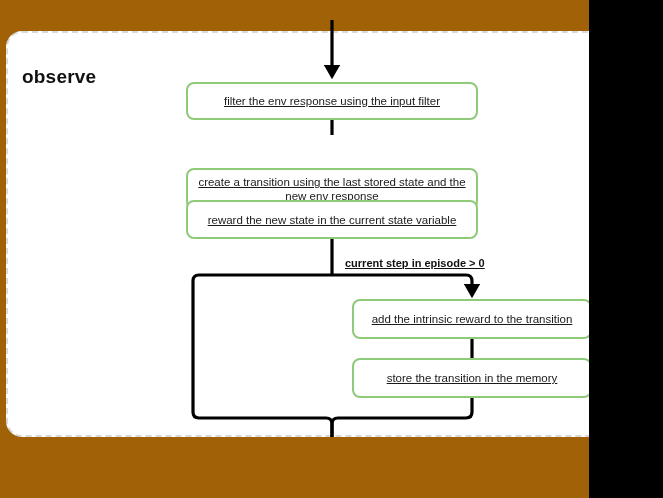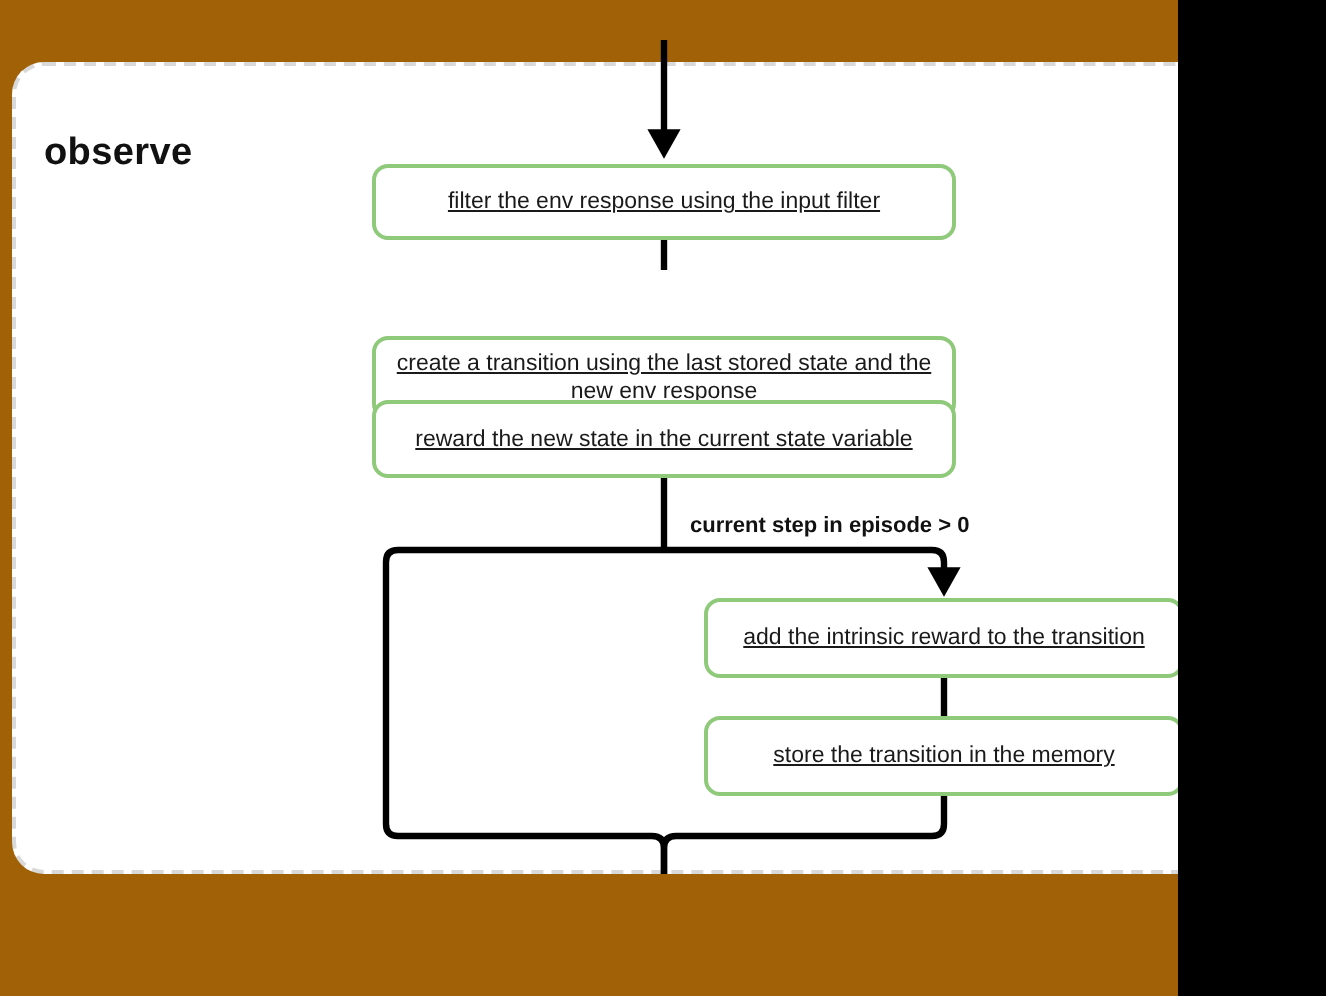--- a/index.html
+++ b/index.html
@@ -112,21 +112,21 @@
     <path class="edge-path" d="M332,275 Q332,275 326,275 L199,275 Q193,275 193,281
              L193,412 Q193,418 199,418 L326,418 Q332,418 332,424 L332,437"></path>
 
     <path class="edge-path" marker-end="url(#arrowhead)" d="M332,275 Q332,275 338,275 L466,275 Q472,275 472,281 L472,290"></path>
 
     <path class="edge-path" d="M472,339 L472,358"></path>
 
     <path class="edge-path" d="M472,398 L472,412 Q472,418 466,418 L338,418 Q332,418 332,424 L332,437"></path>
   </svg>
 
-  <div class="edge-label" id="branch-label" style="left: 345px; top: 257px;">current step in episode &gt; 0</div>
+  <div class="edge-label" id="branch-label" style="left: 345px; top: 257px; text-decoration: underline;">current step in episode &gt; 0</div>
 
   <div class="node" id="node-0" style="left: 186px; top: 82px; width: 292px; height: 38px;">filter the env response using the input filter</div>
 
   <div class="node" id="node-1" style="left: 186px; top: 135px; width: 292px; height: 42px; margin-top: 33px;">create a transition using the last stored state and the new env response</div>
 
   <div class="node" id="node-2" style="left: 186px; top: 200px; width: 292px; height: 39px;">reward the new state in the current state variable</div>
 
   <div class="node" id="node-4" style="left: 352px; top: 358px; width: 240px; height: 40px;">store the transition in the memory</div>
 
   <div class="node" id="node-3" style="left: 352px; top: 299px; width: 240px; height: 40px;">add the intrinsic reward to the transition</div>

